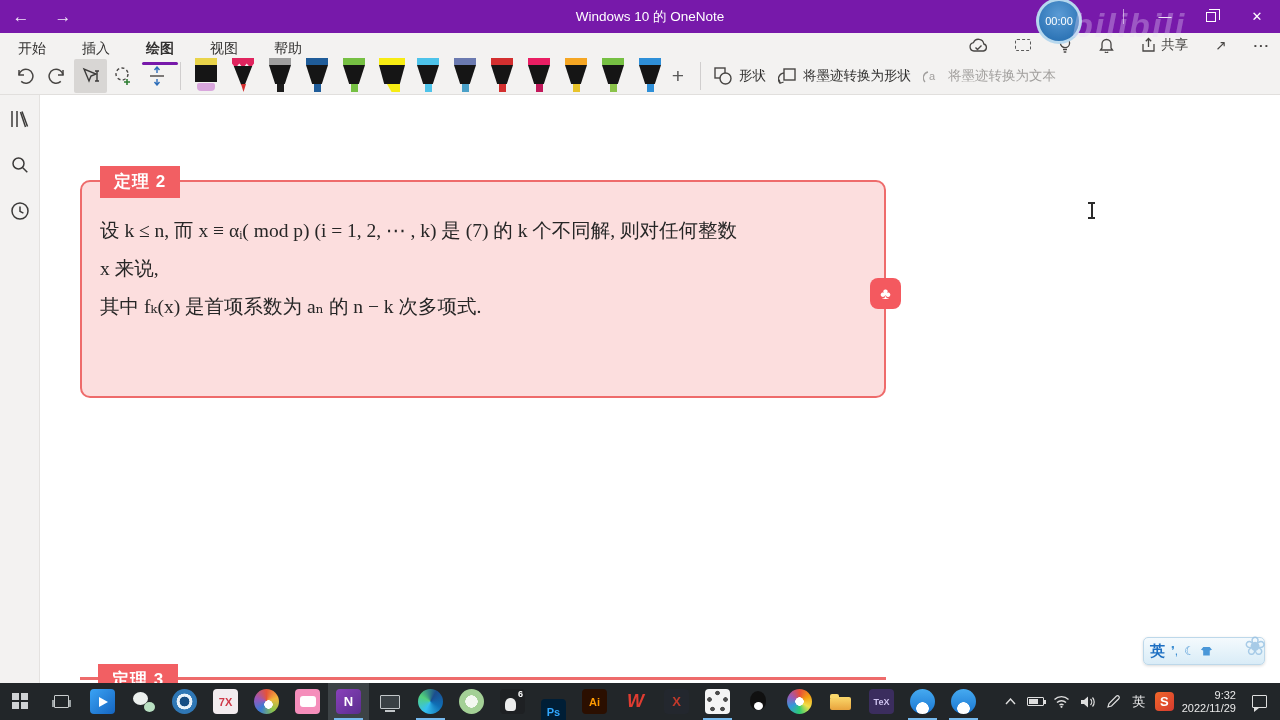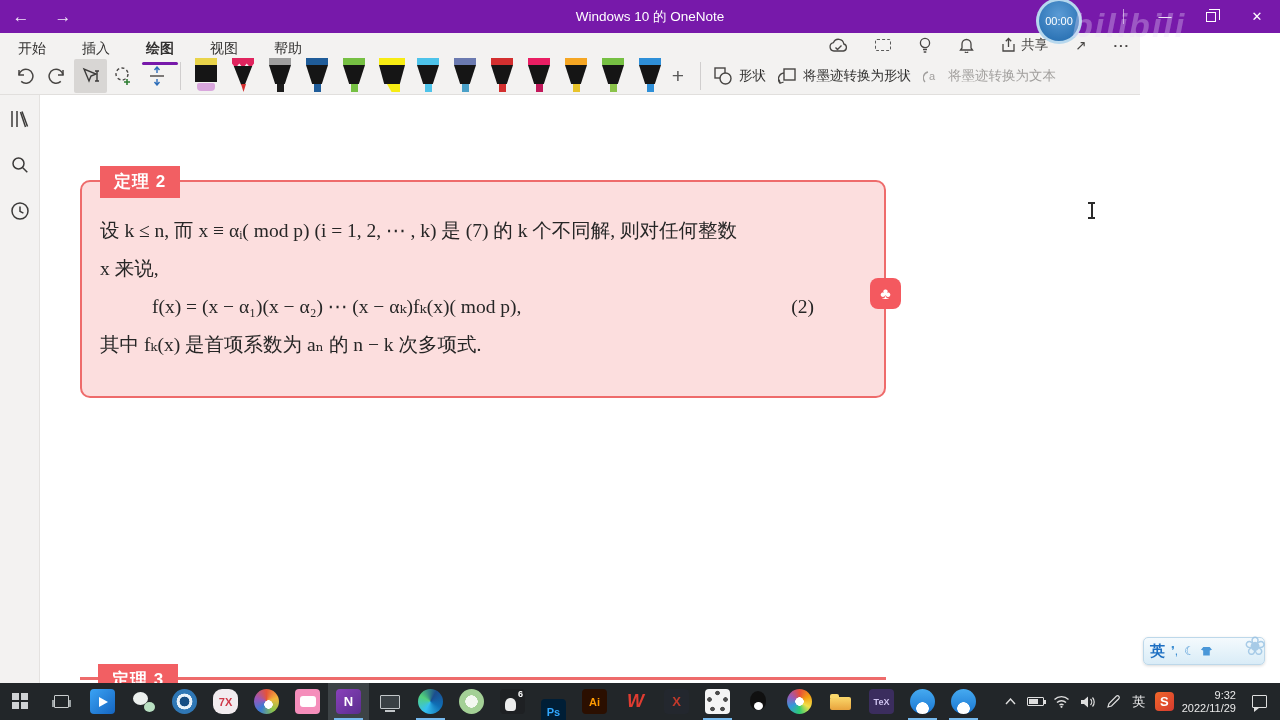--- a/index.html
+++ b/index.html
@@ -25,21 +25,21 @@
   #timer { position:absolute; left:1036px; top:-2px; width:46px; height:46px; border-radius:50%;
     background:radial-gradient(circle at 50% 35%, #5b9bd5, #2e75b6 75%);
     border:3px solid rgba(190,220,240,.95); color:#fff; font-size:11px;
     display:flex; align-items:center; justify-content:center; z-index:40; }
 
   
   #watermark { position:absolute; left:1072px; top:6px; z-index:41; font-size:34px; font-weight:bold;
     letter-spacing:2px; color:rgba(235,220,250,.33); pointer-events:none; font-style:italic; }
 
   
-  #ribbon { position:absolute; left:0; top:33px; width:1140px; height:62px;
+  #ribbon { position:absolute; left:0; top:33px; width:1280px; height:62px;
     background:#f3f2f1; border-bottom:1px solid #e1dfdd; z-index:4; }
   #ribbon-tabs { position:absolute; left:16px; top:4px; display:flex; gap:32px; }
   .tab { font-size:14px; color:#323130; padding:3px 2px 6px; position:relative; cursor:pointer; }
   .tab.active { font-weight:bold; }
   .tab.active:after { content:""; position:absolute; left:-2px; right:-2px; bottom:-1px; height:3px;
     background:#7719aa; border-radius:2px; }
   #ribbon-right { position:absolute; right:10px; top:3px; display:flex; align-items:center; gap:27px; color:#484644; }
   #ribbon-right .ric { display:flex; align-items:center; gap:5px; background:none; border:none;
     cursor:pointer; color:#484644; font-size:13.5px; }
   .dashed-box { width:16px; height:12px; border:1.4px dashed #5a5a5a; border-radius:2px; }
@@ -130,21 +130,21 @@
     box-shadow:-5px 2px 0 -3px #9aa0a2, 5px 2px 0 -3px #9aa0a2; }
   .ic-blueapp .ai { background:linear-gradient(135deg,#3aa3f5,#1565c0); }
   .ic-blueapp .ai:before { content:""; width:0; height:0; border-left:9px solid #fff; border-top:5px solid transparent;
     border-bottom:5px solid transparent; margin-left:2px; }
   .ic-wechat .ai:before { content:""; position:absolute; left:2px; top:3px; width:15px; height:13px; border-radius:50%;
     background:#ecf0ee; }
   .ic-wechat .ai:after { content:""; position:absolute; right:1px; bottom:2px; width:11px; height:10px; border-radius:50%;
     background:#b9e0c2; }
   .ic-ff .ai { border-radius:50%;
     background:radial-gradient(circle, #174e84 0 27%, #e9f2fa 29% 44%, #2f77b5 46% 100%); }
-  .ic-sevenx .ai { background:#f2ecef; color:#cf3747; font-size:11px;border-radius:9px; }
+  .ic-sevenx .ai { background:#f2ecef; color:#cf3747; font-size:11px; }
   .ic-paint .ai { border-radius:50%;
     background:radial-gradient(circle at 58% 62%, #fff 0 4px, transparent 4.5px),
       conic-gradient(#e5533a,#f2b63c,#8bc34a,#3a7bd5,#9c56b8,#e5533a); }
   .ic-bili .ai { background:#f58ebb; }
   .ic-bili .ai:before { content:""; width:16px; height:11px; background:#fff; border-radius:3px; }
   .ic-onenote .ai { background:linear-gradient(135deg,#8a41bb,#5b2d8e); color:#fff; font-size:13px; }
   .ic-monitor .ai:before { content:""; width:18px; height:12px; border:1.6px solid #c2c6c8; border-radius:1px;
     background:#3a4044; }
   .ic-monitor .ai:after { content:""; position:absolute; bottom:2px; width:10px; height:2px; background:#c2c6c8; }
   .ic-edge .ai { border-radius:50%;
@@ -415,24 +415,20 @@
     </button>
   </div>
 
   <div id="content">
 
     <div id="theorem2">
       <div class="th-badge">定理 2</div>
       <div id="th2-body">
         <div>设 k ≤ n, 而 x ≡ αᵢ(  mod p) (i = 1, 2, ⋯ , k) 是 (7) 的 k 个不同解, 则对任何整数</div>
         <div>x 来说,</div>
-        <div class="frow">
-          <span class="formula">f(x) = (x − α₁)(x − α₂) ⋯ (x − αₖ)fₖ(x)(  mod p),</span>
-          <span class="eqnum">(2)</span>
-        </div>
         <div>其中 fₖ(x) 是首项系数为 aₙ 的 n − k 次多项式.</div>
       </div>
       <div id="club-badge">♣</div>
     </div>
 
     <div id="theorem3-line"></div>
     <div id="theorem3-badge">定理 3</div>
 
     <div id="ibeam"></div>
   </div>

